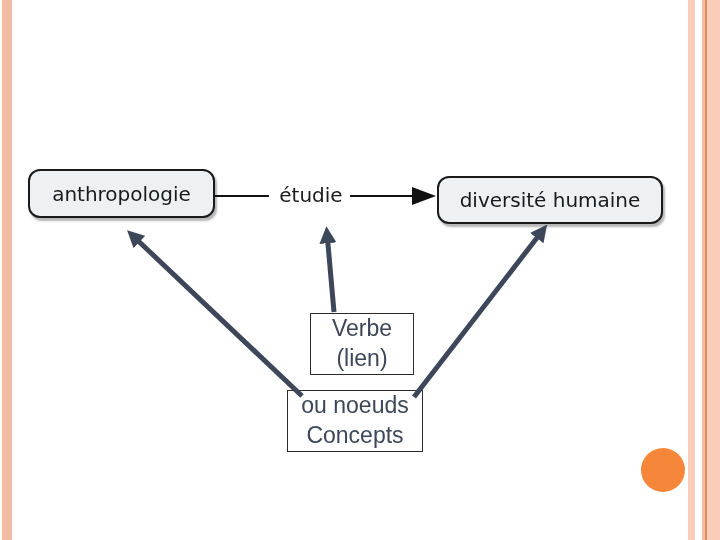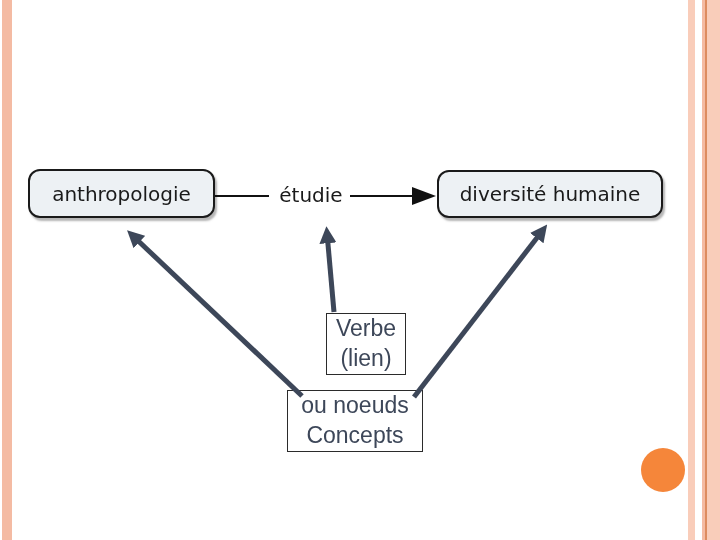--- a/index.html
+++ b/index.html
@@ -41,21 +41,21 @@
     box-shadow: 2px 3px 2px rgba(110,110,110,0.5);
     display: flex;
     align-items: center;
     justify-content: center;
     font-family: "DejaVu Sans", sans-serif;
     font-size: 20px;
     color: #1a1a1a;
     z-index: 2;
   }
   .node-anthro { left: 28px;  top: 169px; width: 187px; height: 49px; }
-  .node-divers { left: 437px; top: 170px; width: 226px; height: 48px; }
+  .node-divers { left: 437px; top: 176px; width: 226px; height: 48px; }
 
   .edge-label {
     position: absolute;
     left: 264px; top: 183px;
     width: 94px;
     text-align: center;
     font-family: "DejaVu Sans", sans-serif;
     font-size: 20px;
     color: #1a1a1a;
     z-index: 2;
@@ -70,21 +70,21 @@
     display: flex;
     flex-direction: column;
     align-items: center;
     justify-content: center;
     font-family: "Liberation Sans", sans-serif;
     font-size: 23px;
     line-height: 1.3;
     color: #3D4759;
     z-index: 2;
   }
-  .legend-verbe    { left: 326px; top: 313px; width: 80px;  height: 62px; }
+  .legend-verbe    { left: 310px; top: 313px; width: 104px;  height: 62px; }
   .legend-concepts { left: 287px; top: 390px; width: 136px; height: 62px; }
 
   .connector-layer {
     position: absolute;
     left: 0; top: 0;
     width: 720px; height: 540px;
     z-index: 3;
     pointer-events: none;
   }
 </style>

